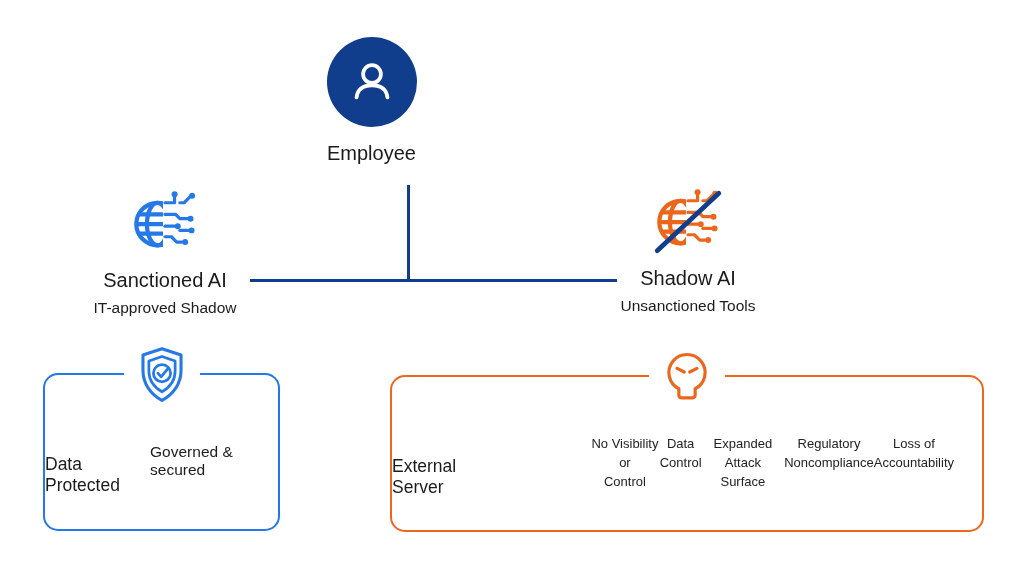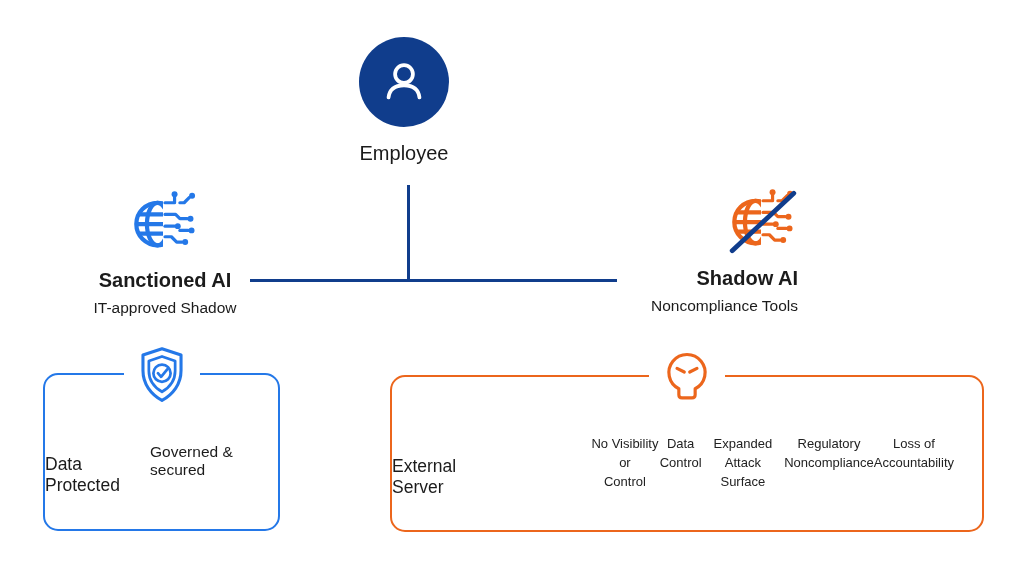--- a/index.html
+++ b/index.html
@@ -16,22 +16,22 @@
     height: 561px;
     background: #ffffff;
     font-family: "Liberation Sans", "DejaVu Sans", sans-serif;
     color: var(--text);
     overflow: hidden;
   }
   svg { display: block; }
 
   
   .employee-node {
-    position: absolute; left: 314px; top: 37px; width: 180px;
-    display: flex; flex-direction: column; align-items: center;
+    position: absolute; left: 327px; top: 37px; width: 180px;
+    display: flex; flex-direction: column; 
   }
   .avatar {
     width: 90px; height: 90px; border-radius: 50%;
     background: var(--navy);
     display: flex; align-items: center; justify-content: center;
   }
   .avatar svg { width: 60px; height: 60px; }
   .employee-label { margin-top: 15px; font-size: 20px; font-weight: 500; }
 
   
@@ -43,23 +43,23 @@
     position: absolute; left: 250px; top: 279px;
     width: 367px; height: 3px; background: var(--navy);
   }
 
   
   .branch {
     position: absolute; width: 220px;
     display: flex; flex-direction: column; align-items: center;
   }
   .branch-sanctioned { left: 55px; top: 190px; color: var(--blue); }
-  .branch-shadow { left: 578px; top: 188px; color: var(--orange); align-items: flex-end; }
+  .branch-shadow { left: 578px; top: 188px; color: var(--orange); }
   .ai-icon { width: 70px; height: 68px; }
-  .branch-title { margin-top: 11px; font-size: 20px; font-weight: 700; color: var(--text); }
+  .branch-title { margin-top: 11px; font-size: 20px; font-weight: 400; color: var(--text); }
   .branch-sub { margin-top: 7px; font-size: 15.5px; color: var(--text); }
   .slash-line { stroke: var(--navy); }
 
   
   .box {
     position: absolute; border-radius: 15px; border: 2.5px solid;
     display: flex; flex-direction: row; align-items: center;
   }
   .box-blue { left: 43px; top: 373px; width: 237px; height: 158px; border-color: var(--blue); }
   .box-orange { left: 390px; top: 375px; width: 594px; height: 157px; border-color: var(--orange); gap: 44px; }
@@ -139,21 +139,21 @@
     <div class="branch-title">Sanctioned AI</div>
     <div class="branch-sub">IT-approved Shadow</div>
   </div>
 
   <div class="branch branch-shadow">
     <svg class="ai-icon" viewBox="0 0 64 64">
       <use href="#ai-globe"></use>
       <line class="slash-line" x1="3" y1="59" x2="61" y2="5" stroke-width="4.5" stroke-linecap="round"></line>
     </svg>
     <div class="branch-title">Shadow AI</div>
-    <div class="branch-sub">Noncompliance Tools</div>
+    <div class="branch-sub">Unsanctioned Tools</div>
   </div>
 
   <div class="box box-blue">
     <div class="box-badge shield">
       <svg viewBox="0 0 64 64" fill="none" stroke="currentColor">
         <path d="M32 3 L53 10 V27 C53 42 44 53.5 32 60 C20 53.5 11 42 11 27 V10 Z" stroke-width="3.4" stroke-linejoin="round"></path>
         <path d="M32 11.5 L46.5 16.5 V27.5 C46.5 38 40.5 45.5 32 50.5 C23.5 45.5 17.5 38 17.5 27.5 V16.5 Z" stroke-width="3" stroke-linejoin="round"></path>
         <circle cx="32" cy="30" r="9.5" stroke-width="3"></circle>
         <path d="M27.5 30 l3.5 4 l7 -8.5" stroke-width="3" stroke-linecap="round" stroke-linejoin="round"></path>
       </svg>

